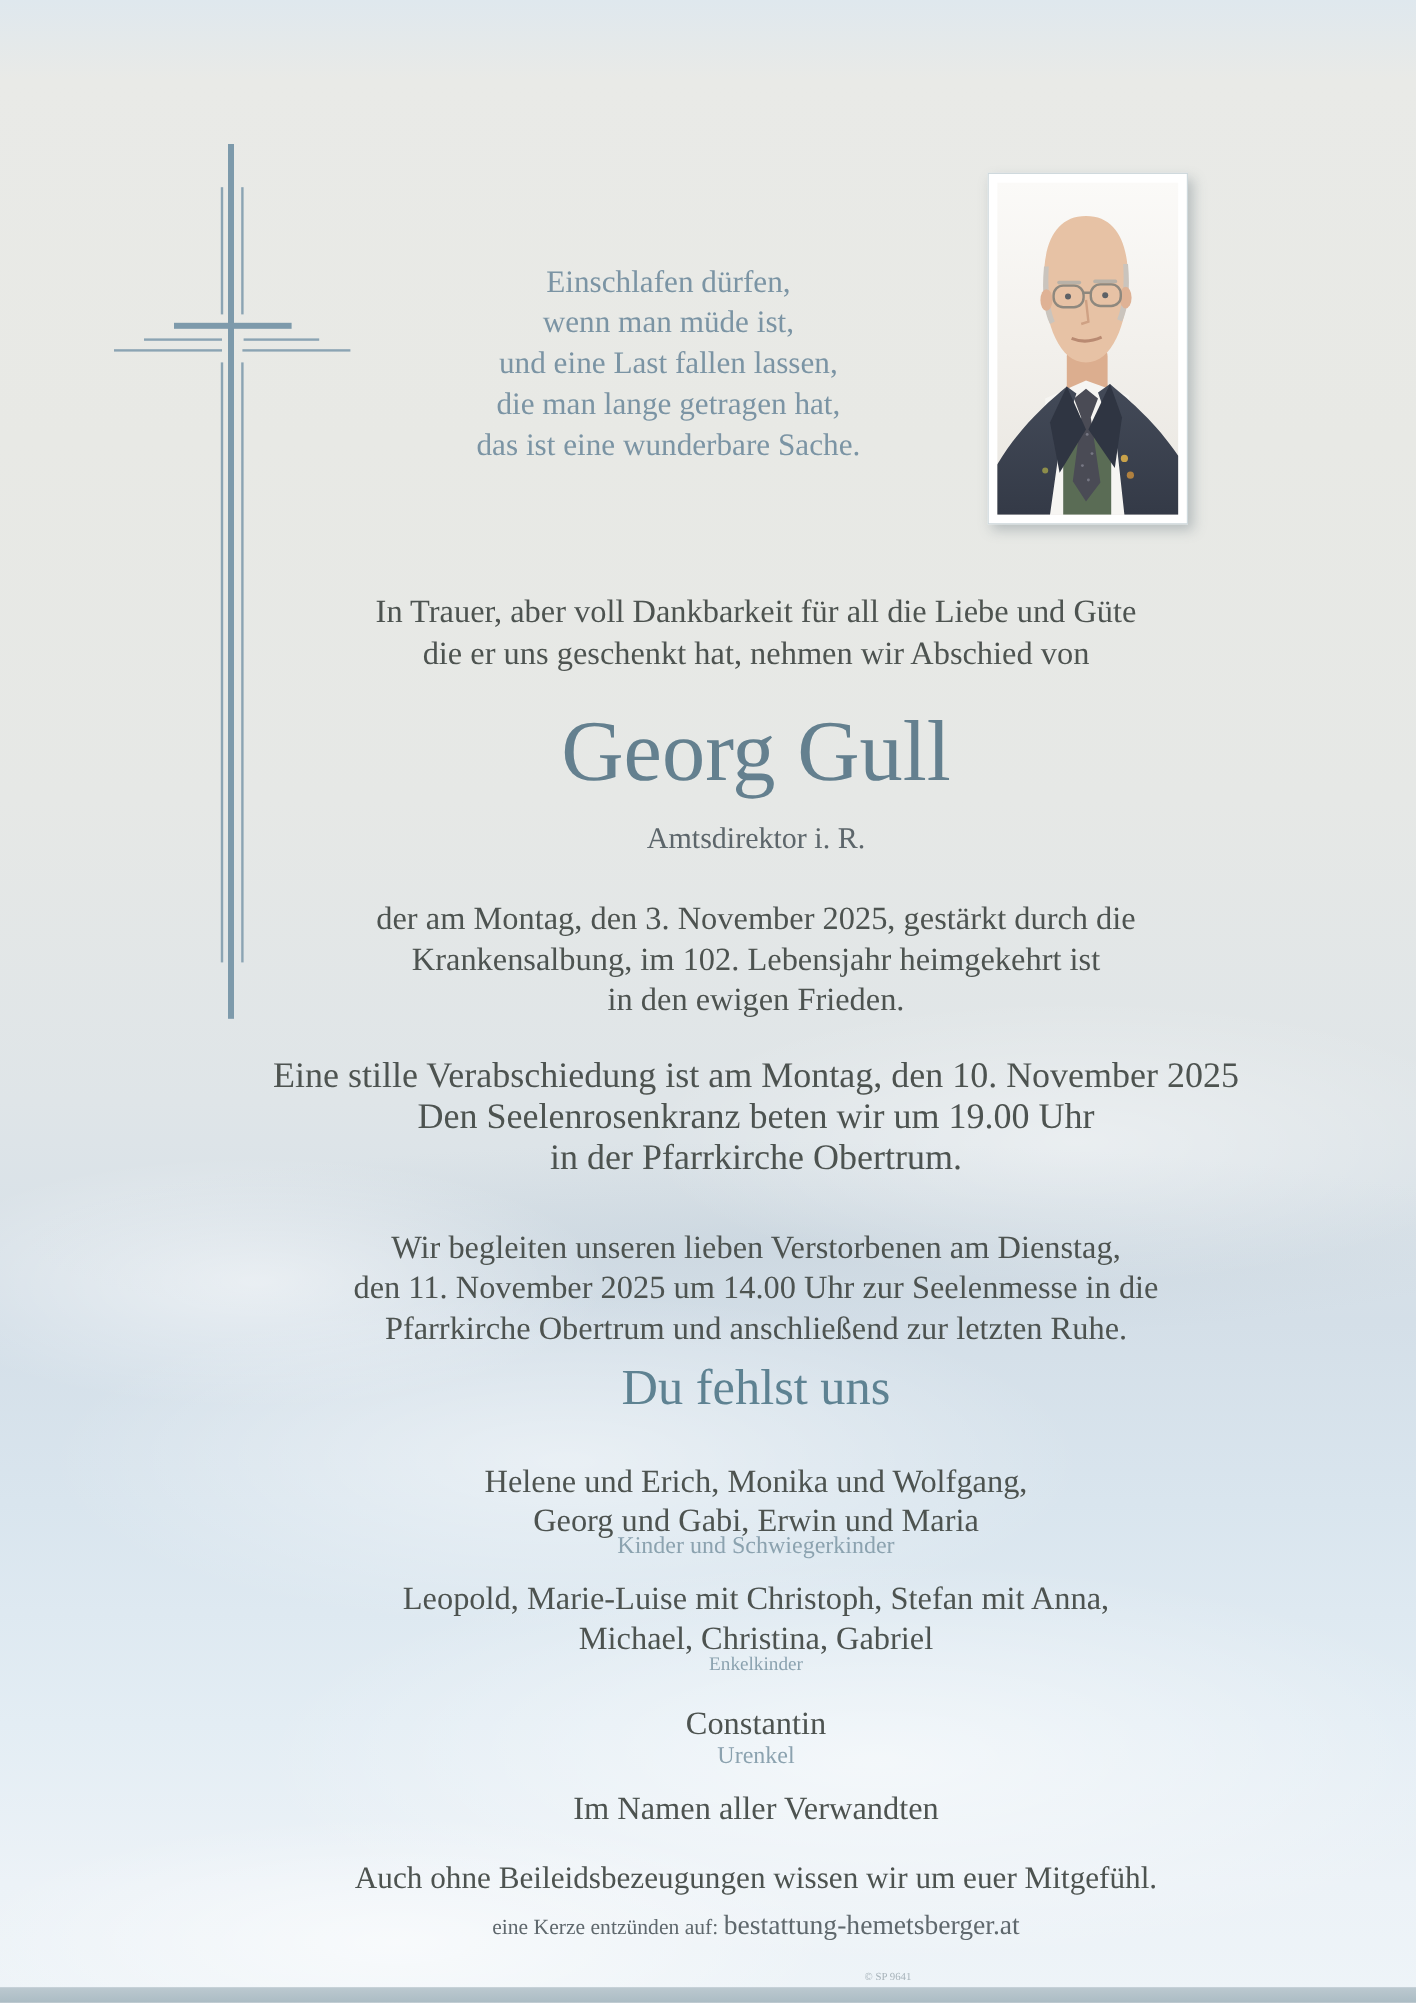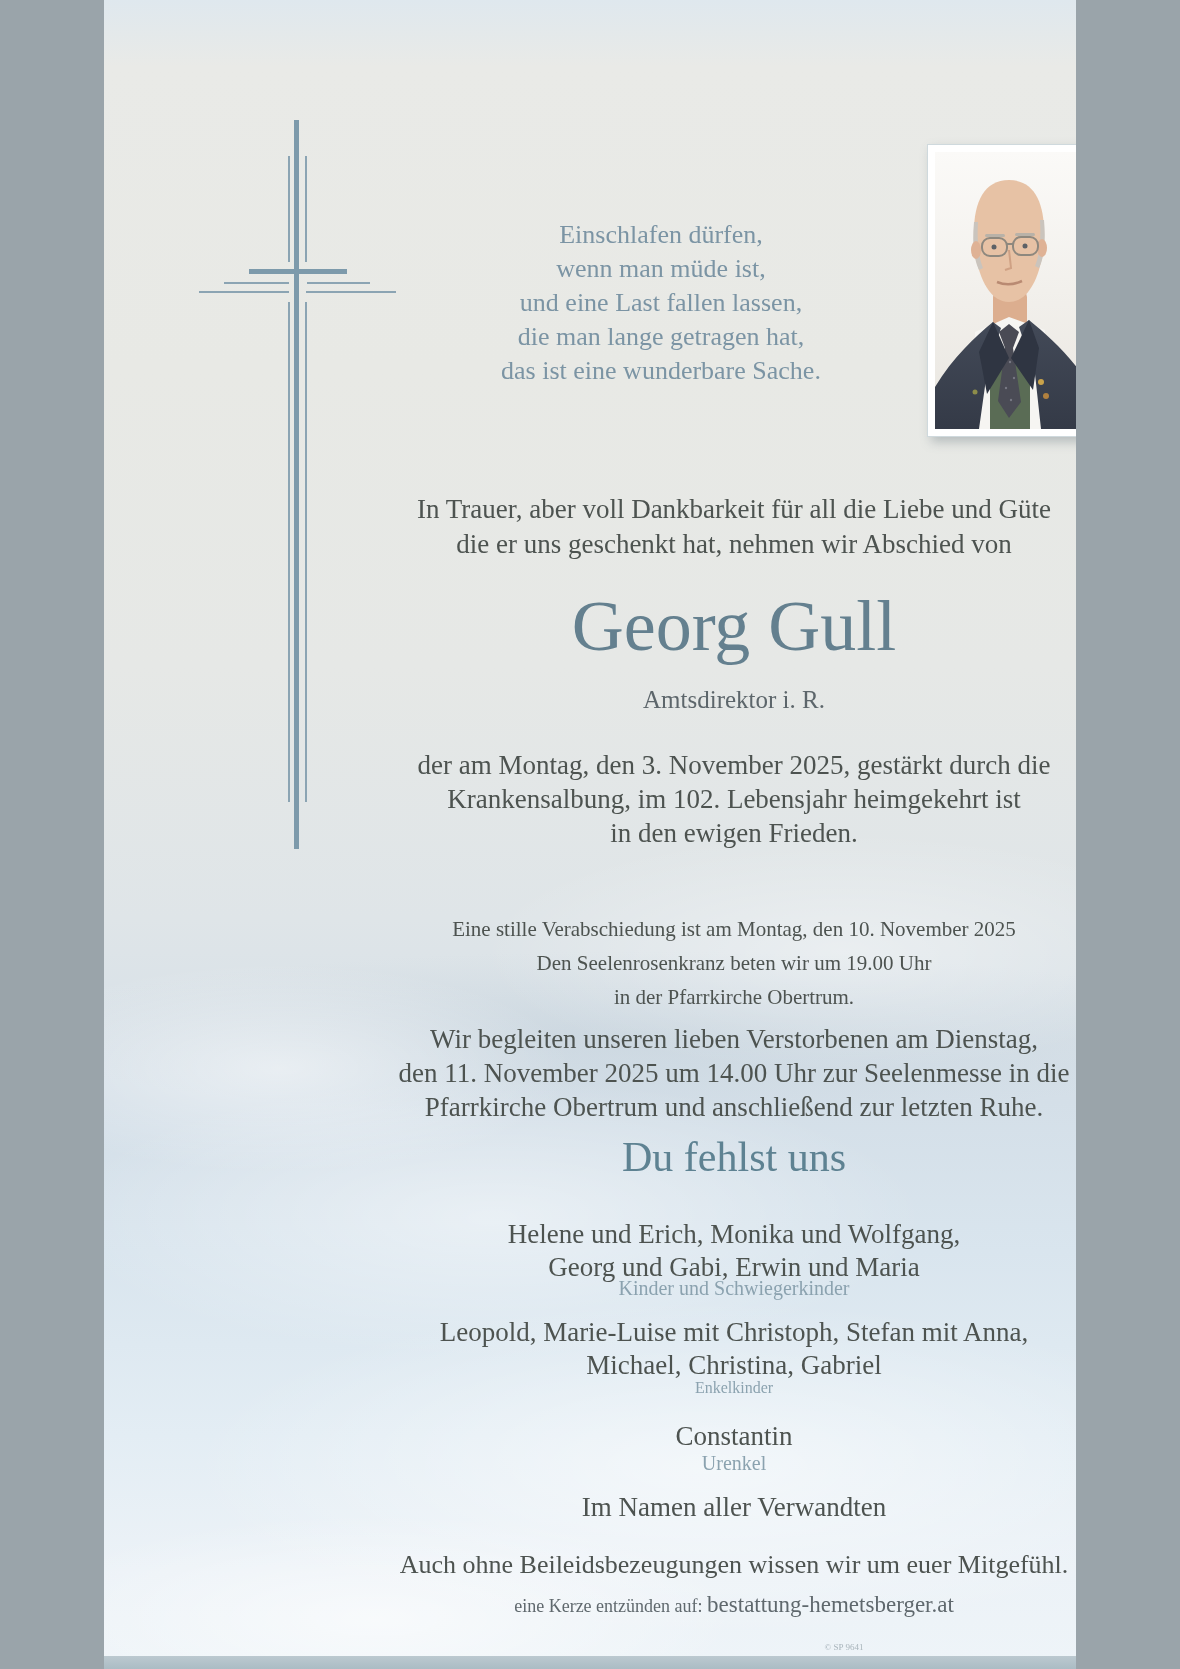--- a/index.html
+++ b/index.html
@@ -1,17 +1,17 @@
 <!DOCTYPE html>
 <html><head>
 <meta charset="utf-8">
 <style>
   html,body{margin:0;padding:0;background:#9aa4aa;}
   .page{
-    position:relative;width:972px;height:1669px;margin:0 auto;overflow:hidden;
+    position:relative;width:1180px;height:1669px;margin:0 auto;overflow:hidden;
     font-family:"Liberation Serif","DejaVu Serif",serif;
     background:
       radial-gradient(ellipse 420px 150px at 18% 64%, rgba(255,255,255,.50), transparent 70%),
       radial-gradient(ellipse 520px 170px at 76% 57%, rgba(255,255,255,.38), transparent 70%),
       radial-gradient(ellipse 900px 120px at 55% 62%, rgba(160,180,196,.20), transparent 70%),
       radial-gradient(ellipse 620px 200px at 40% 73%, rgba(255,255,255,.45), transparent 70%),
       radial-gradient(ellipse 740px 240px at 62% 88%, rgba(255,255,255,.55), transparent 70%),
       radial-gradient(ellipse 520px 150px at 28% 97%, rgba(255,255,255,.60), transparent 70%),
       linear-gradient(180deg,#dfe8ee 0%,#e9eae7 4%,#e8e9e5 22%,#e6e8e6 40%,#dfe5e8 55%,#d4dfe8 66%,#d9e5ee 75%,#e3edf4 86%,#ecf2f7 94%,#eef4f8 100%);
   }
@@ -19,21 +19,21 @@
   .c-thick{background:#7d9aab;}
   .c-thin{background:#8ba4b3;}
   .center-col{position:absolute;left:80px;width:1100px;text-align:center;color:#4d5350;}
   .line{white-space:nowrap;}
   .poem{position:absolute;left:157px;width:800px;text-align:center;
         font-size:26px;line-height:34px;color:#7b94a4;top:218px;}
   .intro{top:492px;font-size:27px;line-height:35px;}
   .name{top:588px;font-size:72px;line-height:76px;color:#64808f;font-weight:normal;margin:0;}
   .subtitle{top:686px;font-size:25px;color:#5d666b;}
   .para1{top:748px;font-size:27px;line-height:34px;}
-  .para2{top:880px;font-size:21px;line-height:34px;margin-top:32px;}
+  .para2{top:880px;font-size:30px;line-height:34px;}
   .para3{top:1022px;font-size:27px;line-height:34px;}
   .farewell{top:1134px;font-size:42px;line-height:46px;color:#5e8292;font-weight:normal;margin:0;}
   .fam-names1{top:1218px;font-size:27px;line-height:33px;}
   .relation1{top:1277px;font-size:20px;color:#8ba2af;}
   .fam-names2{top:1316px;font-size:27px;line-height:33px;}
   .relation2{top:1379px;font-size:16px;color:#8ba2af;}
   .fam-names3{top:1420px;font-size:27px;line-height:33px;}
   .relation3{top:1452px;font-size:20px;color:#8ba2af;}
   .closing{top:1492px;font-size:27px;}
   .condolence{top:1550px;font-size:26px;}

